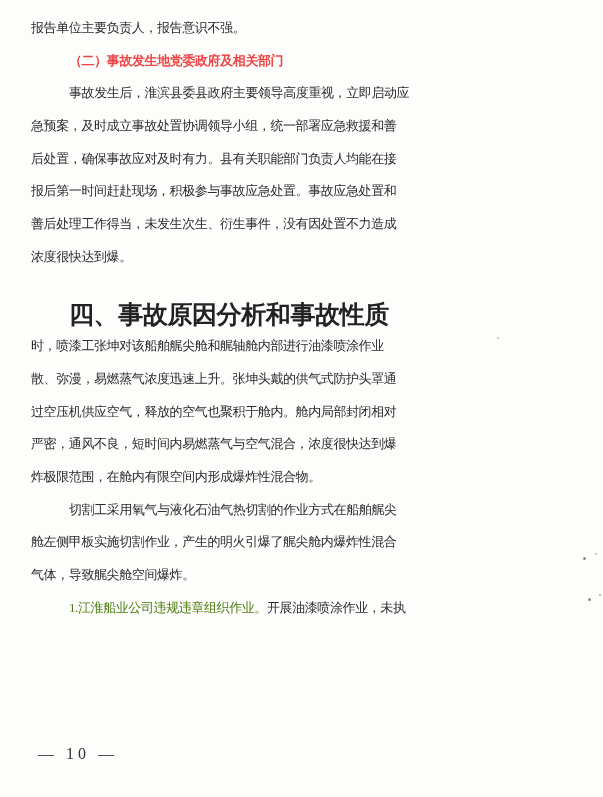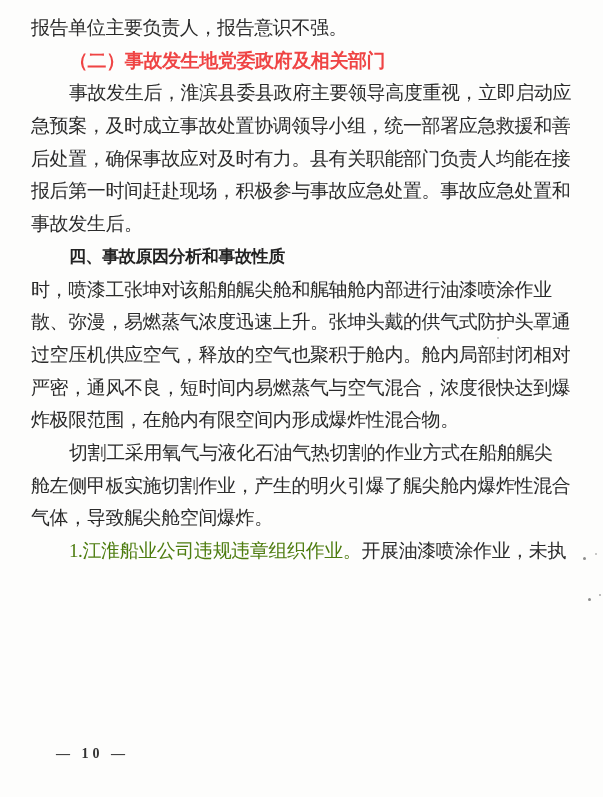--- a/index.html
+++ b/index.html
@@ -12,61 +12,62 @@
     color:#2b2b2b;
   }
   .doc-body {
     position:absolute;
     left:31px; top:12px;
     width:552px;
   }
   .line {
     height:32.7px;
     line-height:32.7px;
-    font-size:19px;
+    font-size:13px;
     letter-spacing:-0.4px;
     white-space:nowrap;
   }
   .indent { padding-left:38px; }
   .bold-kai { font-weight:700; color:#ef4444; }
   .bold-hei {
     font-weight:700;
     font-family:"Liberation Sans","DejaVu Sans",sans-serif;
-    font-size:17px;
+    font-size:25px;
     color:#222;
+    margin-top:24px;
   }
   .bold-run { font-weight:400; color:#4d7c0f; }
   .footer {
     position:absolute;
-    left:56px; top:744px;
-    font-size:14px;
+    left:38px; top:744px;
+    font-size:16px;
     line-height:20px;
     letter-spacing:4px;
     color:#333;
-    font-weight:bold;
   }
   .speck {
     position:absolute;
     background:#6f6f6f;
     border-radius:50%;
     opacity:0.8;
   }
 </style>
 </head>
 <body>
 
 <div class="page">
   <div class="doc-body">
     <div class="line">报告单位主要负责人，报告意识不强。</div>
     <div class="line indent bold-kai">（二）事故发生地党委政府及相关部门</div>
     <div class="line indent">事故发生后，淮滨县委县政府主要领导高度重视，立即启动应</div>
     <div class="line">急预案，及时成立事故处置协调领导小组，统一部署应急救援和善</div>
     <div class="line">后处置，确保事故应对及时有力。县有关职能部门负责人均能在接</div>
     <div class="line">报后第一时间赶赴现场，积极参与事故应急处置。事故应急处置和</div>
-    <div class="line">事故发生后。</div>
+    <div class="line">善后处理工作得当，未发生次生、衍生事件，没有因处置不力造成</div>
+    <div class="line">浓度很快达到爆。</div>
     <div class="line indent bold-hei">四、事故原因分析和事故性质</div>
     <div class="line">时，喷漆工张坤对该船舶艉尖舱和艉轴舱内部进行油漆喷涂作业</div>
     <div class="line">散、弥漫，易燃蒸气浓度迅速上升。张坤头戴的供气式防护头罩通</div>
     <div class="line">过空压机供应空气，释放的空气也聚积于舱内。舱内局部封闭相对</div>
     <div class="line">严密，通风不良，短时间内易燃蒸气与空气混合，浓度很快达到爆</div>
     <div class="line">炸极限范围，在舱内有限空间内形成爆炸性混合物。</div>
     <div class="line indent">切割工采用氧气与液化石油气热切割的作业方式在船舶艉尖</div>
     <div class="line">舱左侧甲板实施切割作业，产生的明火引爆了艉尖舱内爆炸性混合</div>
     <div class="line">气体，导致艉尖舱空间爆炸。</div>
     <div class="line indent">

